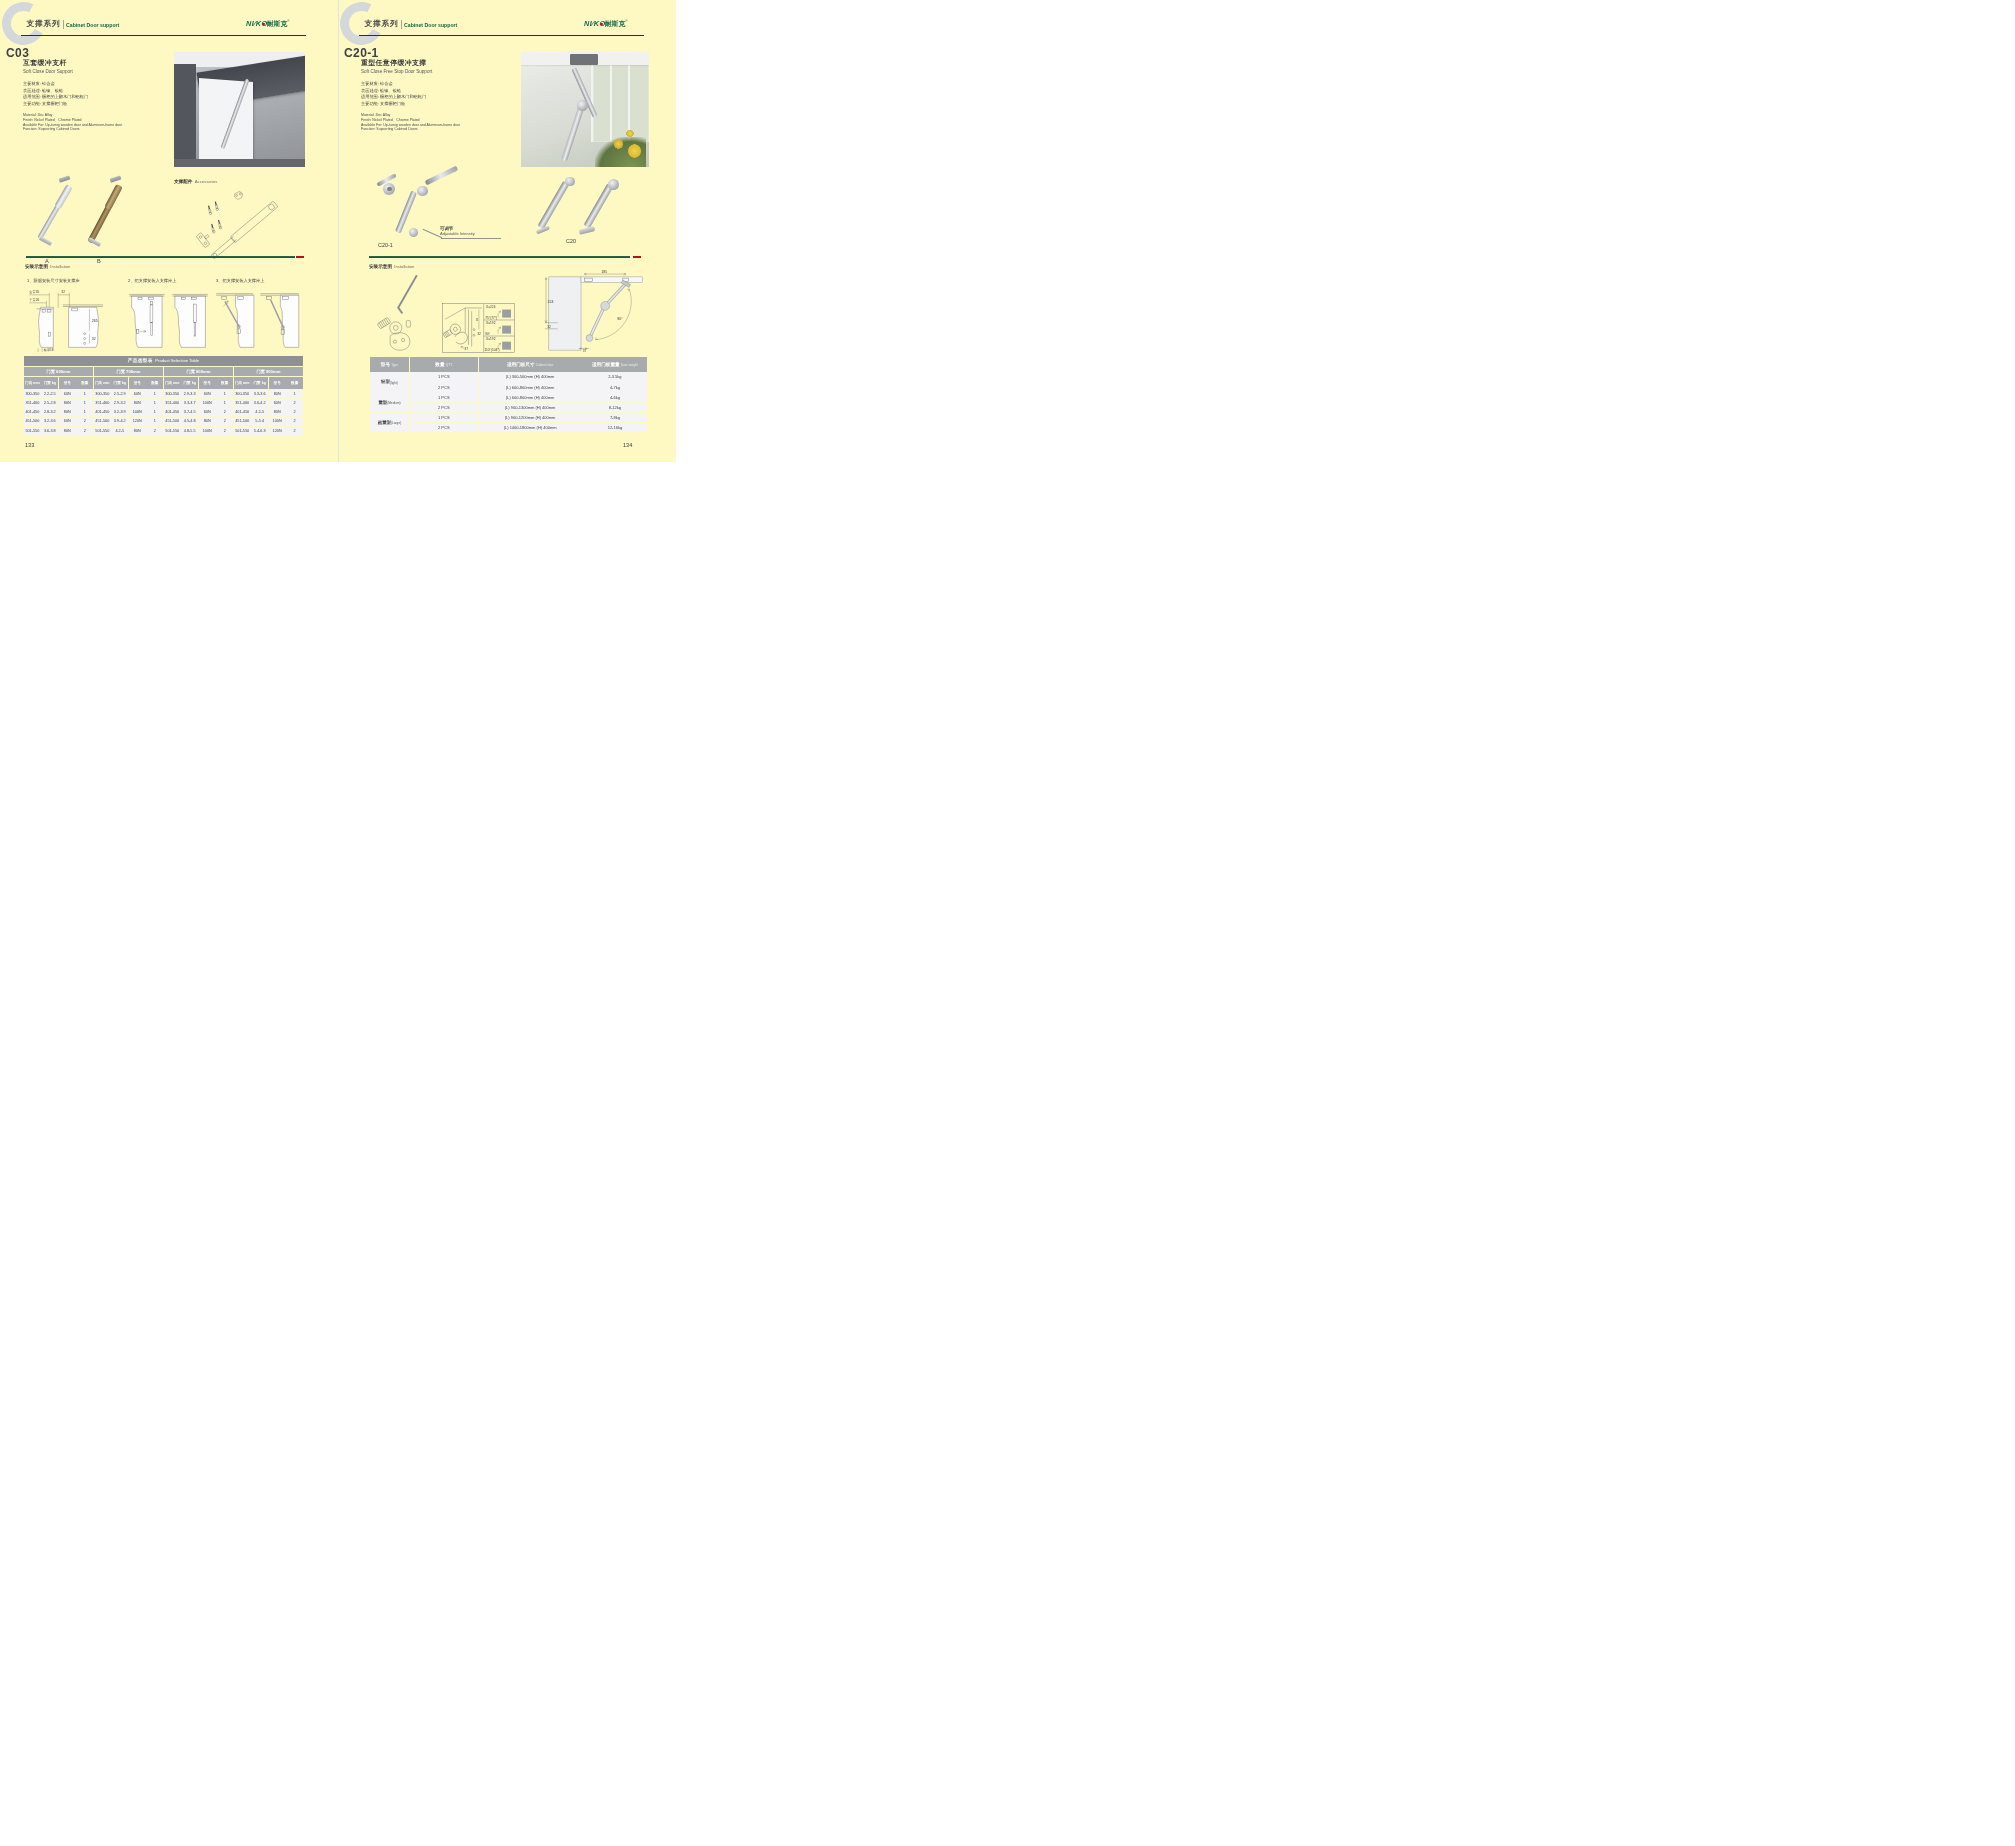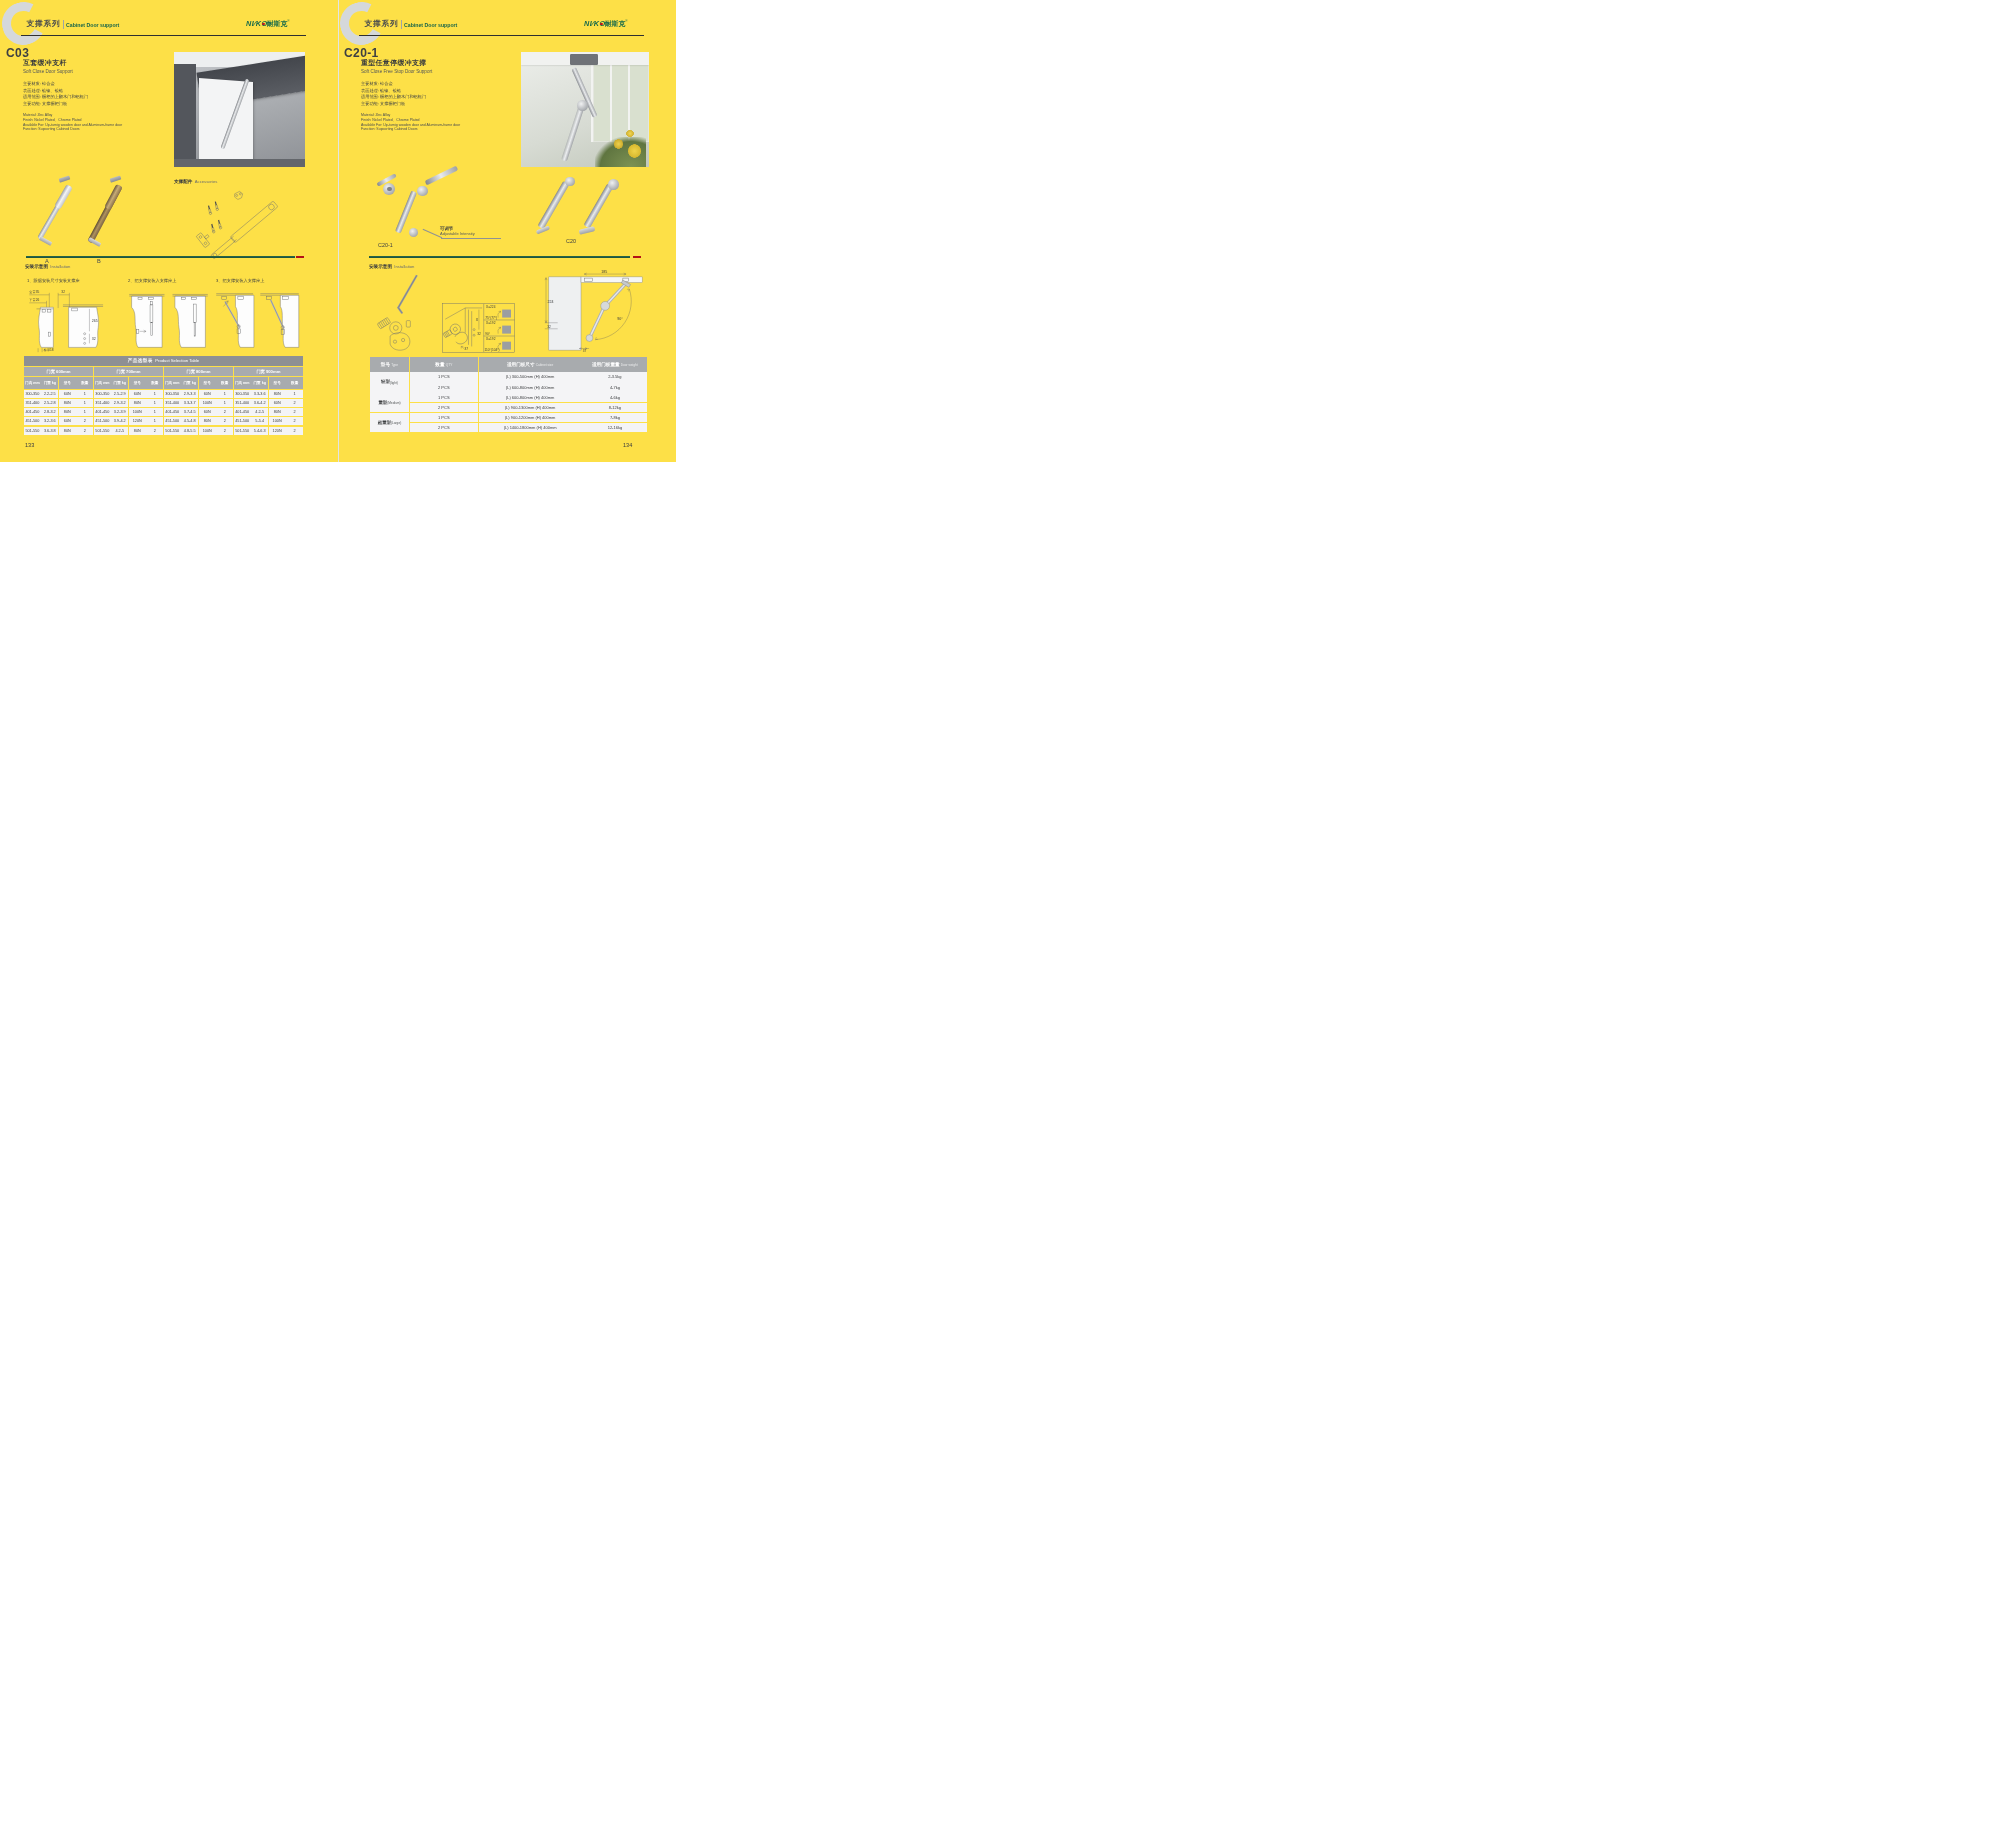--- a/index.html
+++ b/index.html
@@ -1,18 +1,18 @@
 <!DOCTYPE html>
 <html style="font-size:6.4px"><head>
 <meta charset="utf-8">
 <style>
   html,body{margin:0;padding:0;background:#ffffff;}
   #canvas{position:relative;width:676px;height:462px;background:#fff;overflow:hidden;
           font-family:"Liberation Sans",sans-serif;color:#3d3f41;}
-  .page{position:absolute;top:0;width:338px;height:462px;background:#fde047;text-decoration:underline;}
+  .page{position:absolute;top:0;width:338px;height:462px;background:#fef9c3;text-decoration:underline;}
   .pg-left{left:0;}
   .pg-right{left:338px;}
   #center-split{position:absolute;left:338px;top:0;width:0.4px;height:462px;background:#e2e3e5;}
 
   
   .hdr-ring{position:absolute;left:1.6px;top:2.4px;width:25px;height:25px;border:9.3px solid #d5d8da;
             border-right-color:transparent;border-radius:50%;transform:rotate(-18deg);}
   .series-cn{position:absolute;left:26.6px;top:19.3px;font-size:7.7px;font-weight:700;color:#4b4d4e;letter-spacing:0.8px;}
   .hdr-vline{position:absolute;left:63px;top:20px;width:0.8px;height:8.9px;background:#9fa4a4;}
   .series-en{position:absolute;left:66px;top:22px;font-size:5.2px;font-weight:700;color:#17654a;}

